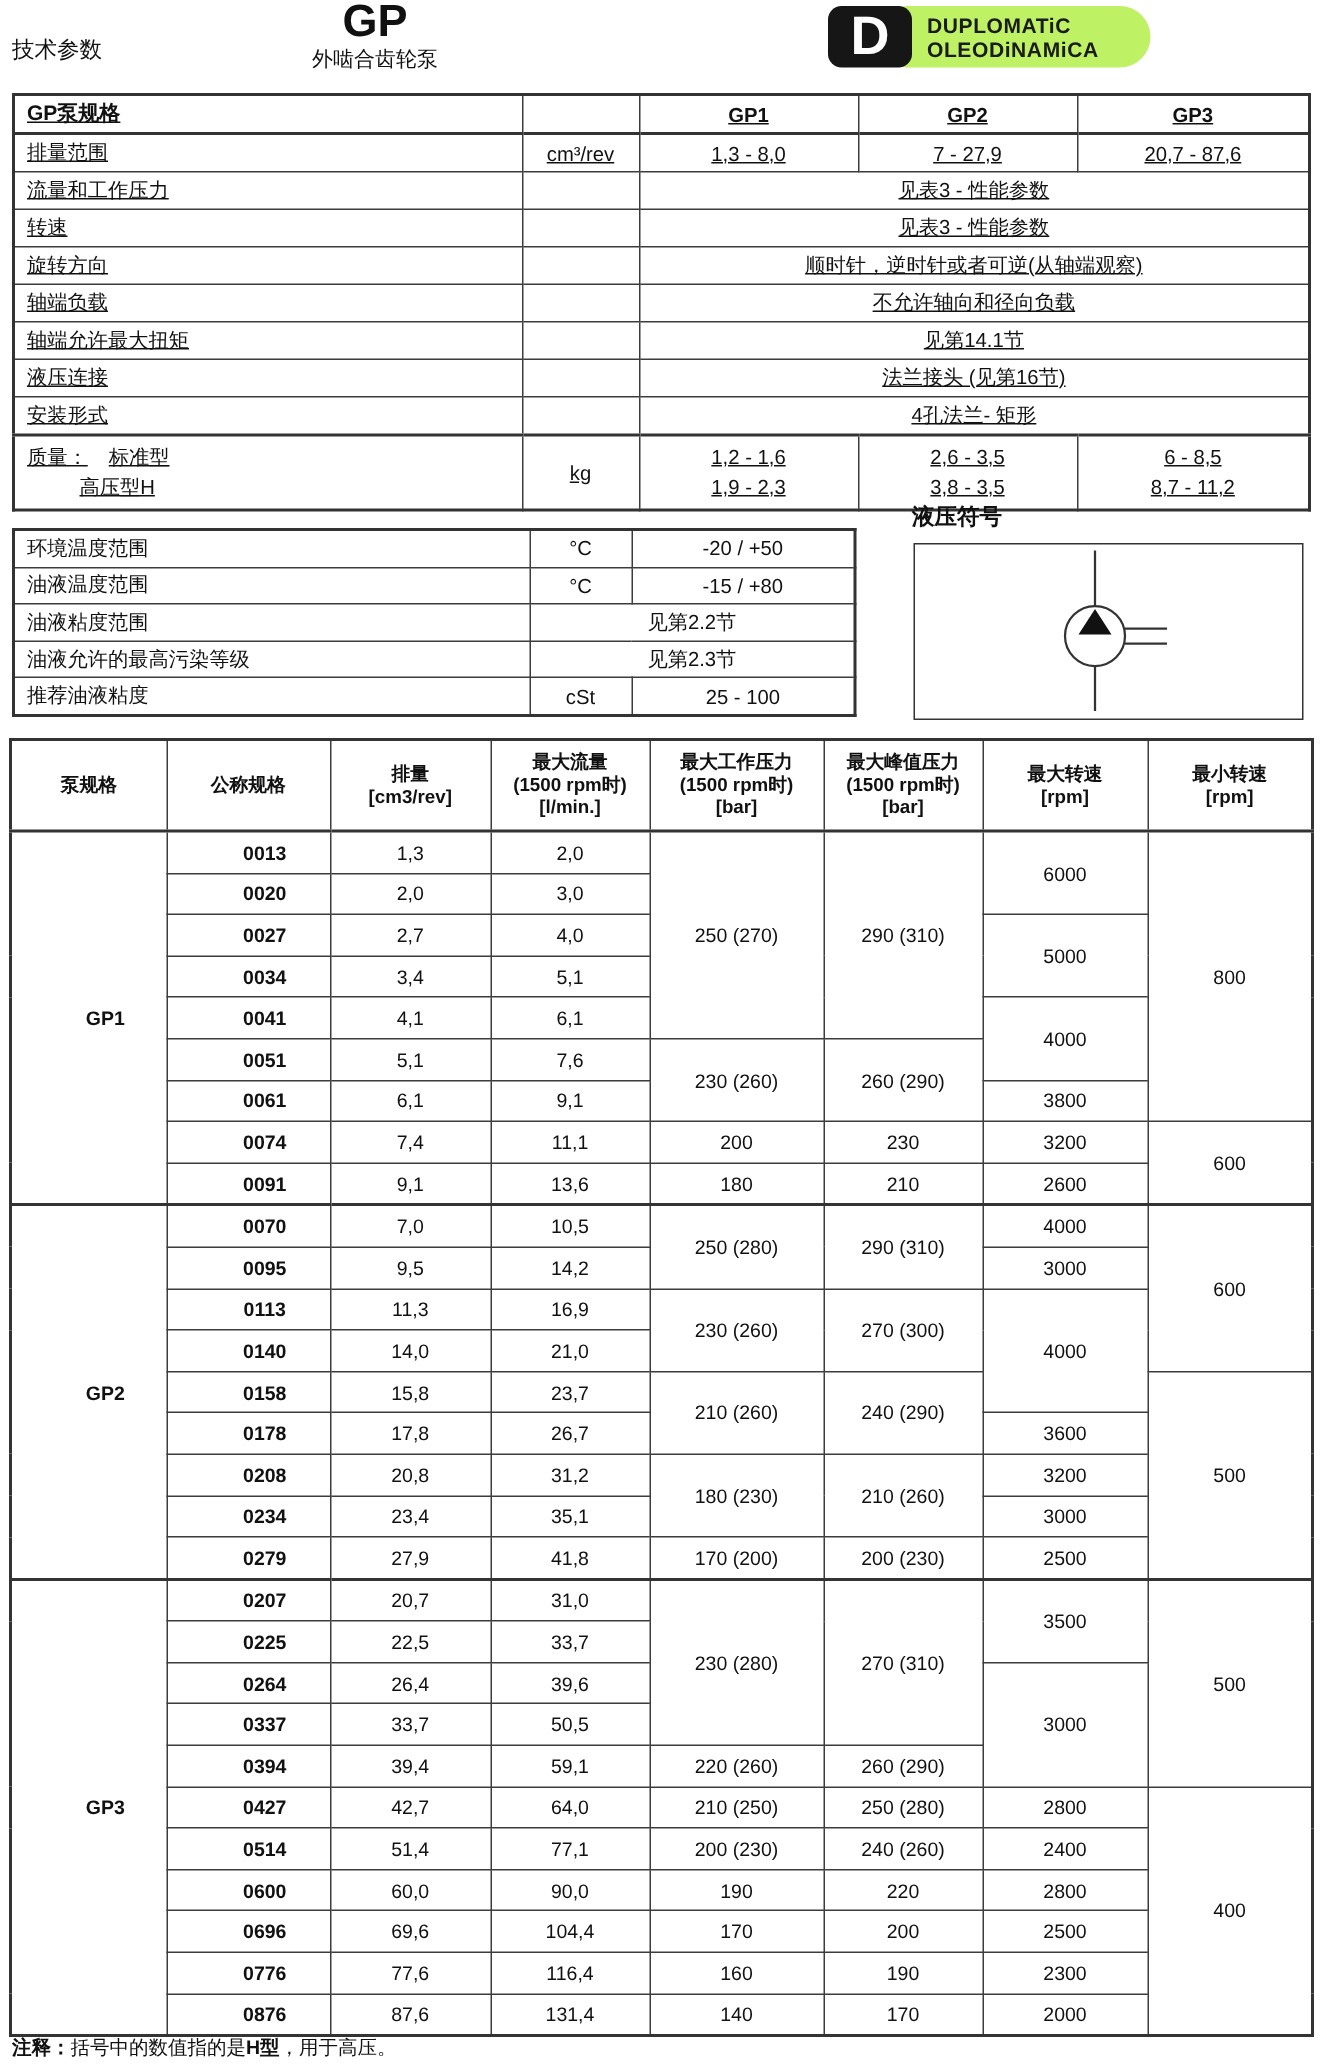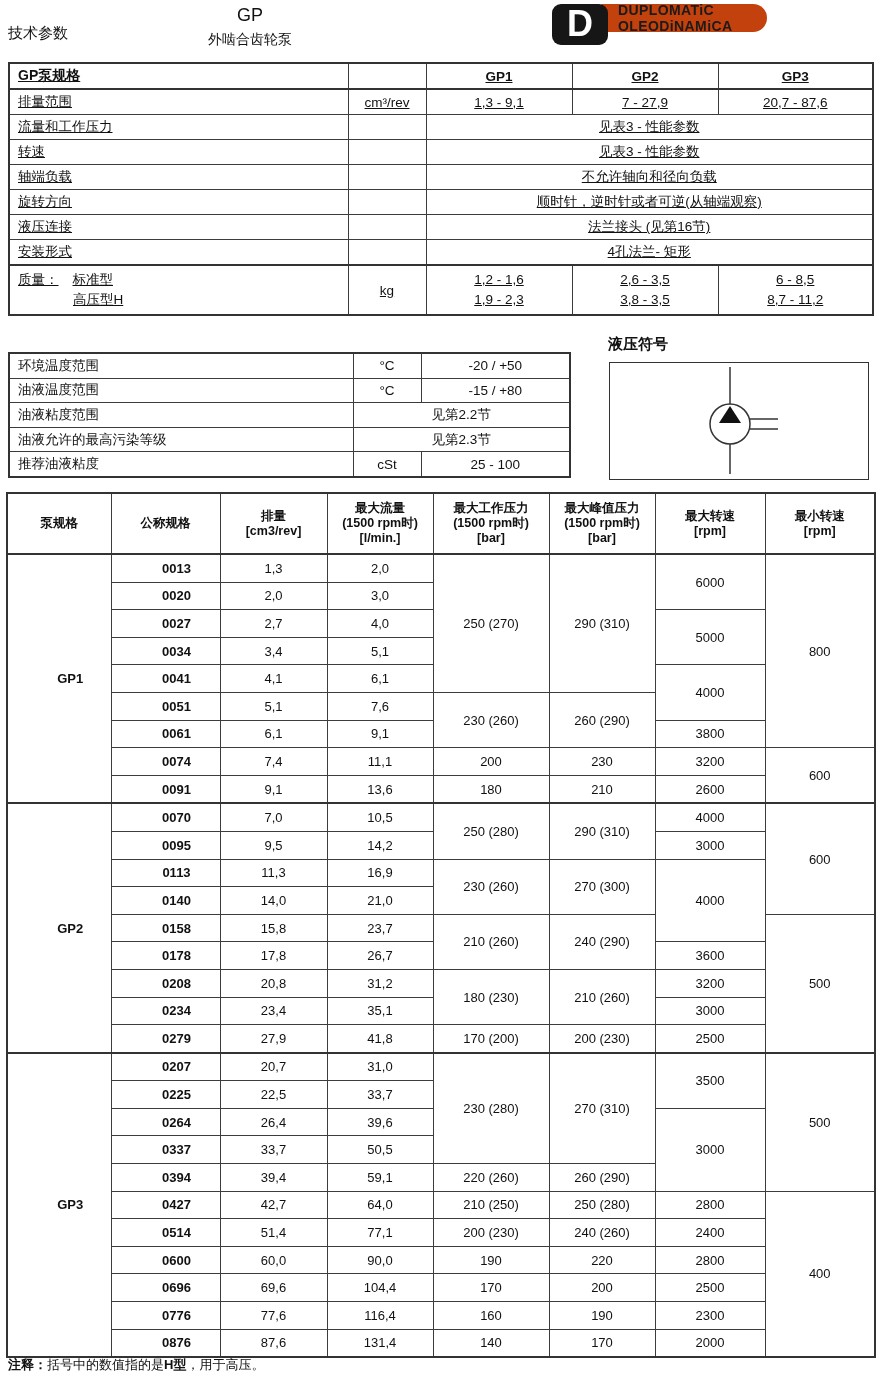--- a/index.html
+++ b/index.html
@@ -4,25 +4,25 @@
 <style>
   html,body{margin:0;padding:0;}
   body{
     width:880px;height:1381px;position:relative;background:#ffffff;
     font-family:"Liberation Sans","DejaVu Sans",sans-serif;color:#111;
     -webkit-font-smoothing:antialiased;
   }
   
   .section-label{position:absolute;left:8px;top:24px;font-size:15px;font-weight:normal;}
   .title-block{position:absolute;left:155px;top:0;width:190px;text-align:center;}
-  .doc-title{font-size:18px;font-weight:normal;line-height:30px;}
+  .doc-title{font-size:30px;font-weight:bold;line-height:30px;}
   .doc-subtitle{font-size:14px;font-weight:normal;line-height:18px;}
   .logo{position:absolute;left:552px;top:4px;width:215px;height:41px;}
   .logo-grey{
-    position:absolute;left:48px;top:0;width:167px;height:28px;background:#c2410c;
+    position:absolute;left:48px;top:0;width:167px;height:41px;background:#bef264;
     border-radius:4px 21px 21px 4px;display:flex;flex-direction:column;justify-content:center;
     padding-left:18px;box-sizing:border-box;
   }
   .logo-line{font-size:14px;font-weight:bold;color:#1b1b1b;line-height:16px;letter-spacing:0.4px;}
   .logo-d{
     position:absolute;left:0;top:0;width:56px;height:41px;background:#161616;border-radius:9px;
     display:flex;align-items:center;justify-content:center;
   }
   .logo-d span{color:#ffffff;font-size:36px;font-weight:bold;line-height:36px;transform:translateY(-1px);}
   
@@ -30,21 +30,21 @@
   td,th{border:1px solid #3c3c3c;overflow:hidden;}
   
   .spec-table{position:absolute;left:8px;top:62px;width:864px;border:2px solid #333;}
   .spec-table td{height:24px;font-size:13.5px;text-align:center;padding:0 2px;text-decoration:underline;}
   .spec-table td.lbl{text-align:left;padding-left:8px;}
   .spec-table tr.head td{border-bottom:2px solid #333;}
   .spec-table td.title{font-weight:bold;font-size:14px;}
   .spec-table td.colhead{font-weight:bold;}
   .spec-table tr.mass td{height:48px;border-top:2px solid #333;}
   .spec-table .gap{margin-left:14px;}
-  .spec-table .ind{margin-left:55px;text-align:right;}
+  .spec-table .ind{margin-left:35px;text-align:right;}
   .two-line div{line-height:20px;}
   
   .fluid-table{position:absolute;left:8px;top:352px;width:561px;border:2px solid #333;}
   .fluid-table td{height:23.6px;font-size:13.5px;text-align:center;padding:0 2px;}
   .fluid-table td.lbl{text-align:left;padding-left:8px;margin-top:26px;}
   
   .symbol-title{position:absolute;left:608px;top:335px;font-size:15px;font-weight:bold;text-align:center;}
   .symbol-box{position:absolute;left:609px;top:362px;width:260px;height:118px;border:1.5px solid #333;box-sizing:border-box;}
   
   .perf-table{position:absolute;left:6px;top:492px;width:868px;border:2px solid #333;}
@@ -91,43 +91,48 @@
       <tr class="head">
     <td class="lbl title">GP泵规格</td>
     <td></td>
     <td class="colhead">GP1</td>
     <td class="colhead">GP2</td>
     <td class="colhead">GP3</td>
   </tr>
   <tr>
     <td class="lbl">排量范围</td>
     <td>cm³/rev</td>
-    <td>1,3 - 9,1</td>
+    <td>1,3 - 8,0</td>
     <td>7 - 27,9</td>
     <td>20,7 - 87,6</td>
   </tr>
   <tr>
     <td class="lbl">流量和工作压力</td>
     <td></td>
     <td colspan="3">见表3 - 性能参数</td>
   </tr>
   <tr>
     <td class="lbl">转速</td>
     <td></td>
     <td colspan="3">见表3 - 性能参数</td>
   </tr>
   <tr>
+    <td class="lbl">旋转方向</td>
+    <td></td>
+    <td colspan="3">顺时针，逆时针或者可逆(从轴端观察)</td>
+  </tr>
+  <tr>
     <td class="lbl">轴端负载</td>
     <td></td>
     <td colspan="3">不允许轴向和径向负载</td>
   </tr>
   <tr>
-    <td class="lbl">旋转方向</td>
-    <td></td>
-    <td colspan="3">顺时针，逆时针或者可逆(从轴端观察)</td>
+    <td class="lbl">轴端允许最大扭矩</td>
+    <td></td>
+    <td colspan="3">见第14.1节</td>
   </tr>
   <tr>
     <td class="lbl">液压连接</td>
     <td></td>
     <td colspan="3">法兰接头 (见第16节)</td>
   </tr>
   <tr>
     <td class="lbl">安装形式</td>
     <td></td>
     <td colspan="3">4孔法兰- 矩形</td>

